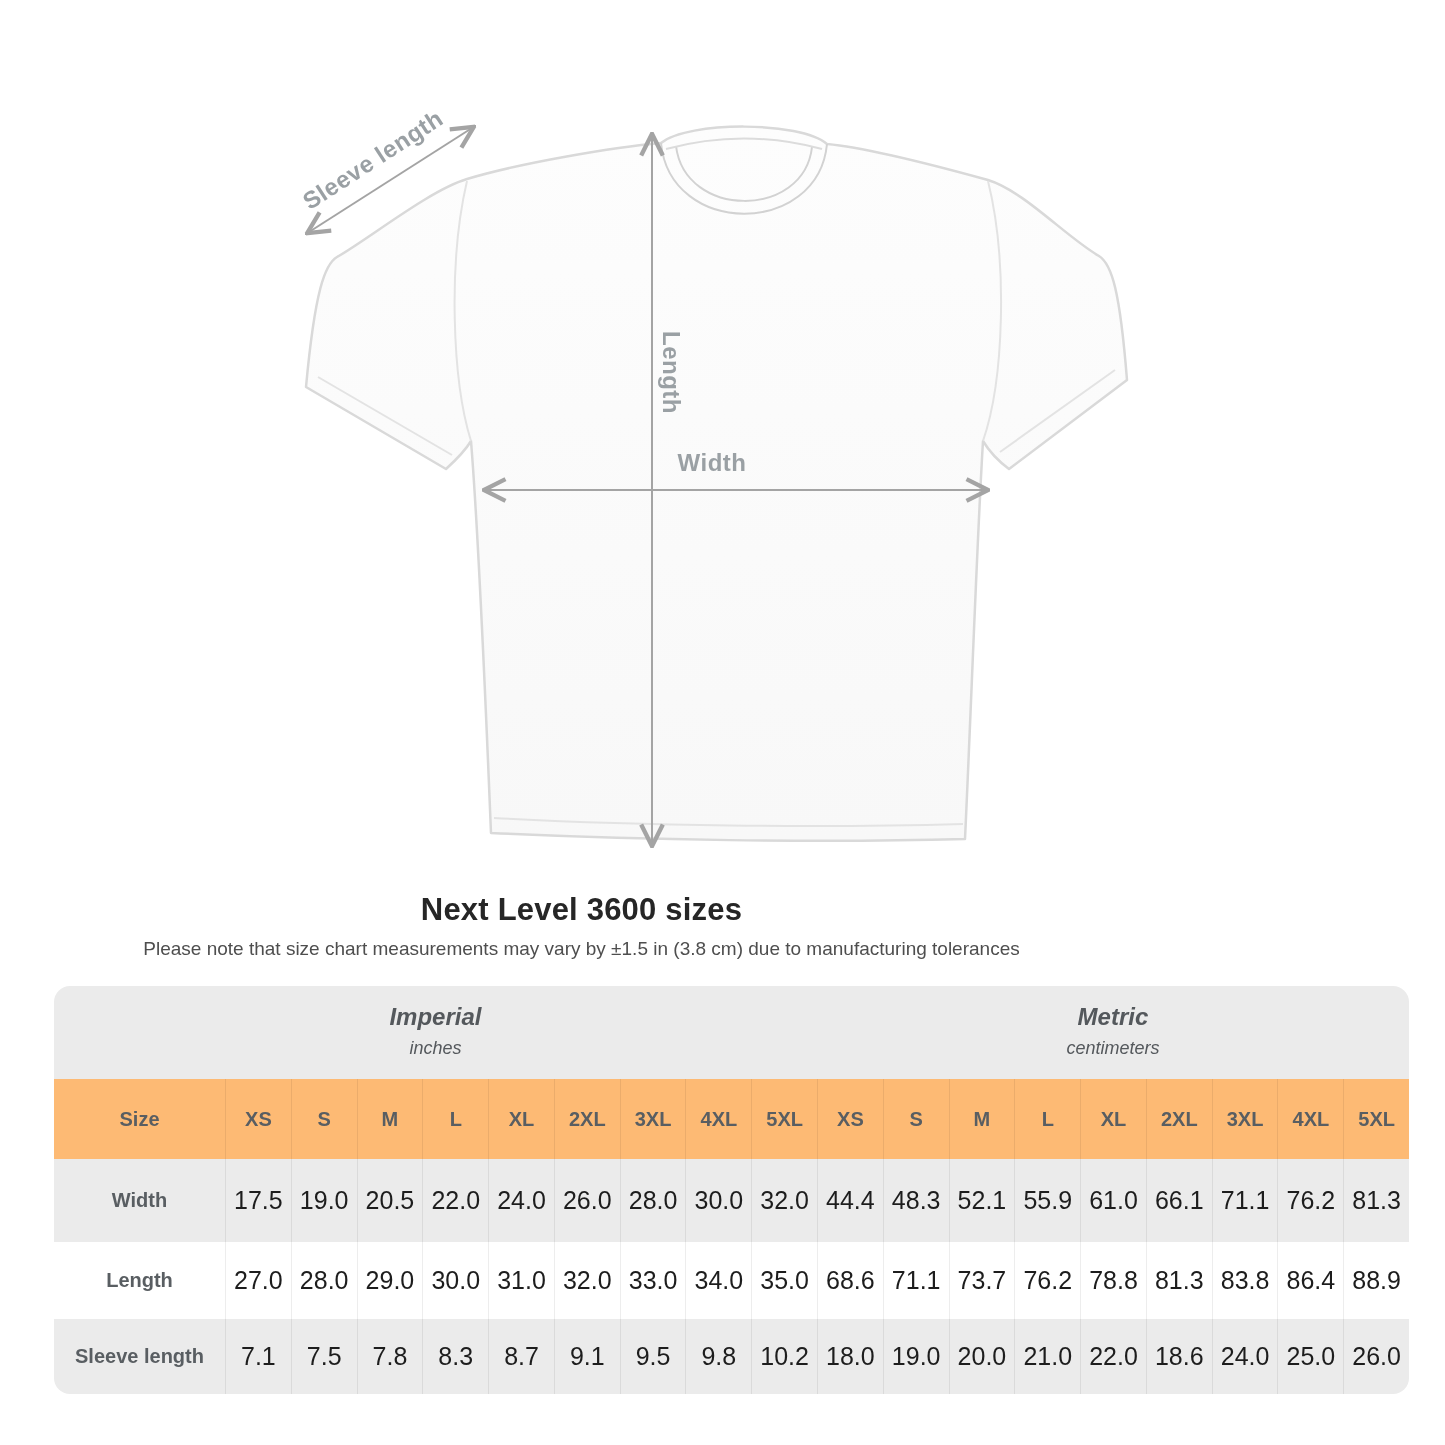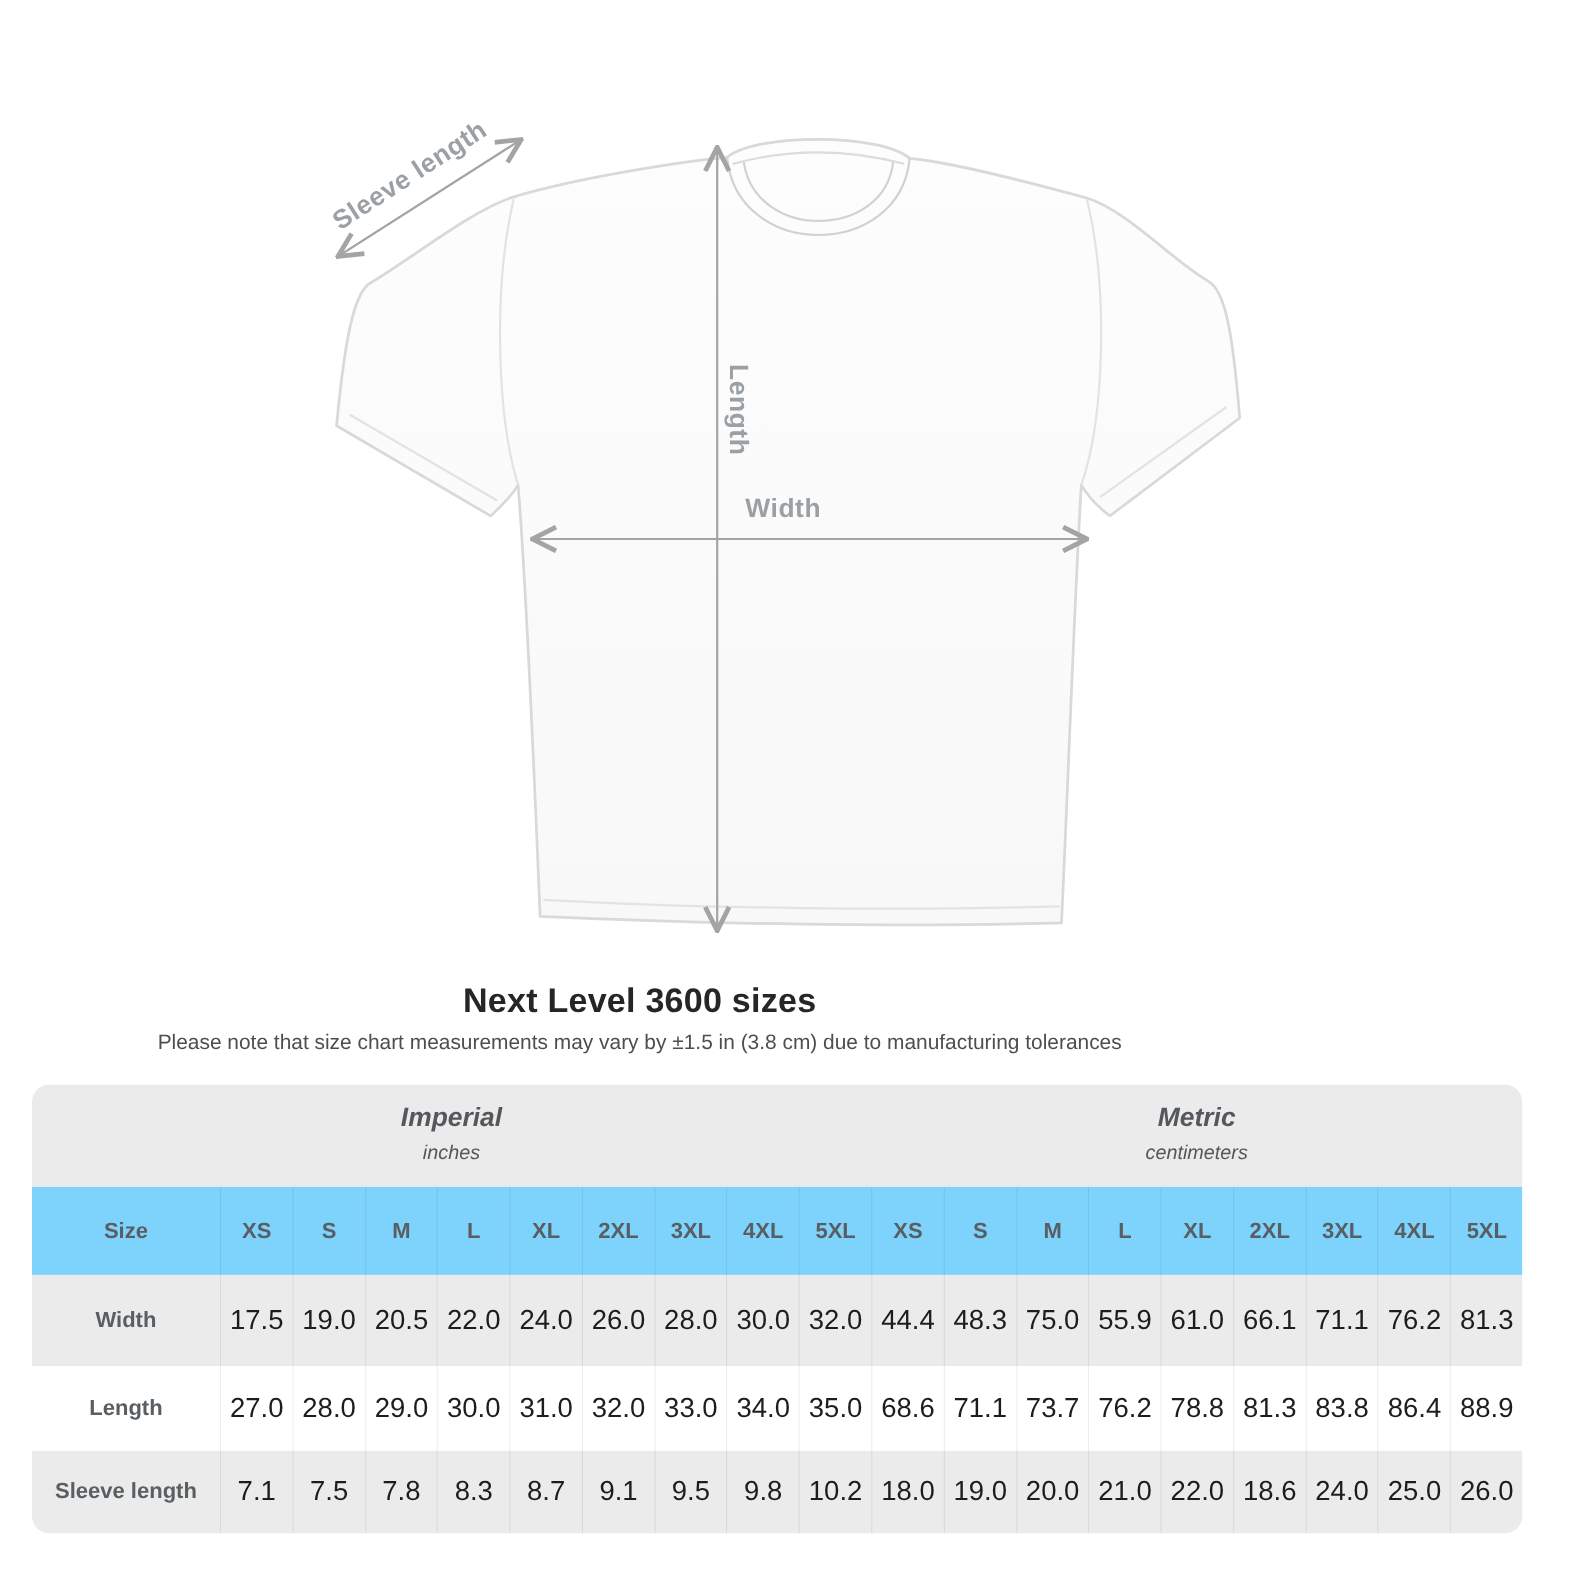--- a/index.html
+++ b/index.html
@@ -14,30 +14,30 @@
   .lbl-sleeve{left:287px;top:146px;width:172px;text-align:center;transform:rotate(-33deg);}
   .lbl-length{left:657px;top:331px;writing-mode:vertical-rl;}
   .lbl-width{left:651px;top:449px;width:122px;text-align:center;}
 
   
   .titleblock{position:absolute;left:0;top:892px;width:1163px;text-align:center;}
   .titleblock h1{margin:0;font-size:31px;font-weight:bold;color:#262626;letter-spacing:.2px;}
   .titleblock .note{margin:10px 0 0 0;font-size:19px;color:#4e4e4e;}
 
   
-  .sizetable{position:absolute;left:29px;top:986px;width:1355px;border-radius:16px;overflow:hidden;background:#ffffff;}
+  .sizetable{position:absolute;left:54px;top:986px;width:1355px;border-radius:16px;overflow:hidden;background:#ffffff;}
   .thead{display:flex;background:#ebebeb;height:93px;}
   .th-half{box-sizing:border-box;padding-top:17px;text-align:center;color:#54585c;}
   .th-left{width:56.3%;}
   .th-right{width:43.7%;}
   .g-title{font-size:24px;font-weight:bold;font-style:italic;}
   .g-unit{margin-top:7px;font-size:18px;font-style:italic;}
 
   .trow{display:flex;}
-  .row-size{height:80px;background:#7dd3fc;}
+  .row-size{height:80px;background:#fdba74;}
   .row-d0{height:83px;background:#ebebeb;}
   .row-d1{height:77px;background:#ffffff;}
   .row-d2{height:75px;background:#ebebeb;}
 
   .cell{display:flex;align-items:center;justify-content:center;}
   .cell.label{width:171px;flex:none;font-weight:bold;color:#595e62;font-size:20px;text-align:center;}
   .group{flex:1;display:flex;border-left:1px solid rgba(0,0,0,0.07);}
   .group .cell{flex:1;min-width:0;}
   .group .cell + .cell{border-left:1px solid rgba(0,0,0,0.07);}
   .row-size .group .cell{font-weight:bold;color:#595e62;font-size:20px;}
@@ -157,21 +157,21 @@
           <div class="cell">22.0</div>
           <div class="cell">24.0</div>
           <div class="cell">26.0</div>
           <div class="cell">28.0</div>
           <div class="cell">30.0</div>
           <div class="cell">32.0</div>
         </div>
       <div class="group">
           <div class="cell">44.4</div>
           <div class="cell">48.3</div>
-          <div class="cell">75.0</div>
+          <div class="cell">52.1</div>
           <div class="cell">55.9</div>
           <div class="cell">61.0</div>
           <div class="cell">66.1</div>
           <div class="cell">71.1</div>
           <div class="cell">76.2</div>
           <div class="cell">81.3</div>
         </div>
     </div>
 
     <div class="trow datarow row-d1">

